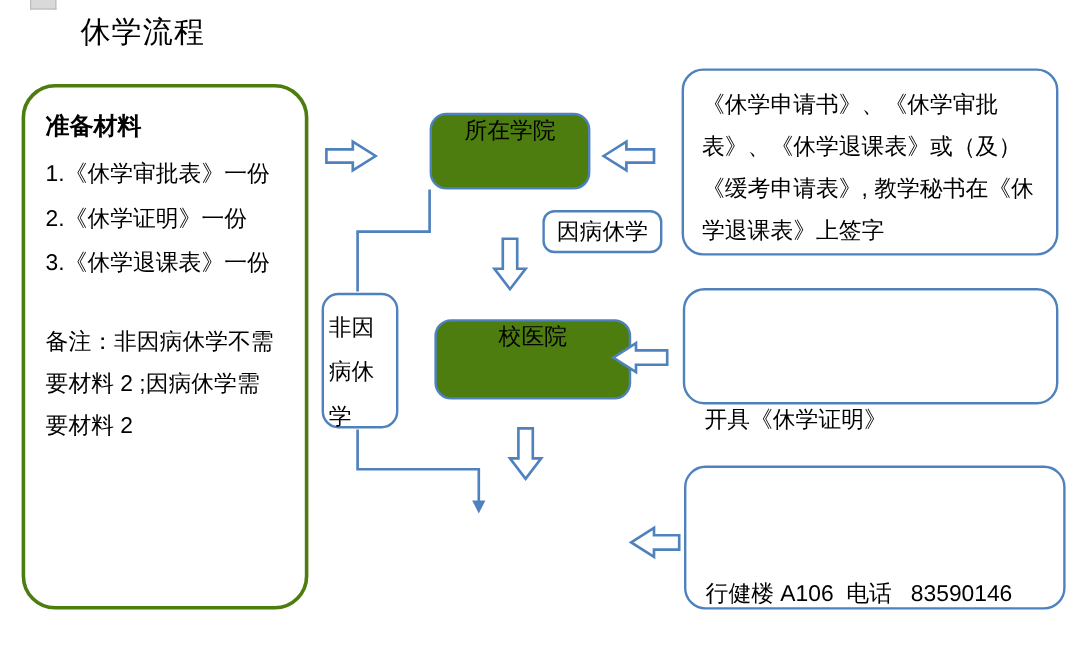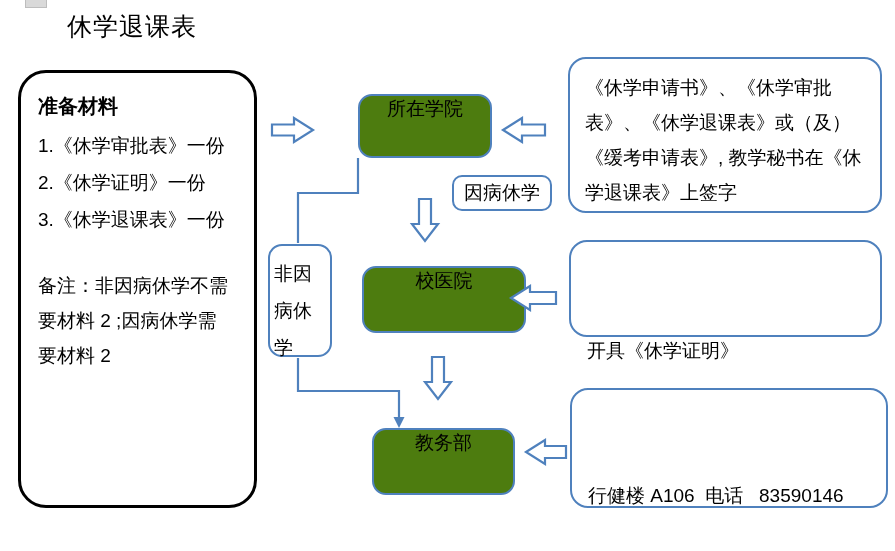--- a/index.html
+++ b/index.html
@@ -31,21 +31,21 @@
     font-weight: 500;
     letter-spacing: 1px;
     color: #000000;
   }
   
   .left-panel {
     position: absolute;
     left: 18px; top: 70px;
     width: 239px; height: 438px;
     box-sizing: border-box;
-    border: 3px solid #000000;
+    border: 3px solid #4d7c0f;
     border-radius: 28px;
     padding: 18px 22px 0 17px;
     background: #ffffff;
   }
   .panel-heading {
     font-size: 20px;
     font-weight: bold;
     line-height: 30px;
     margin-bottom: 6px;
   }
@@ -135,39 +135,36 @@
   }
   .connector-head { fill: #4F81BD; stroke: none; }
 </style>
 </head>
 <body>
 
 <div class="canvas">
 
   <div class="gray-chip"></div>
 
-  <h1 class="title">休学退课表</h1>
+  <h1 class="title">休学流程</h1>
 
   <div class="left-panel">
     <div class="panel-heading">准备材料</div>
     <div class="panel-item">1.《休学审批表》一份</div>
     <div class="panel-item">2.《休学证明》一份</div>
     <div class="panel-item">3.《休学退课表》一份</div>
     <div class="panel-note">备注：非因病休学不需要材料 2 ;因病休学需要材料 2</div>
   </div>
 
   <div class="flow-box college">
     <span>所在学院</span>
   </div>
   <div class="flow-box hospital">
     <span>校医院</span>
   </div>
-  <div class="flow-box office">
-    <span>教务部</span>
-  </div>
 
   <div class="label-box">
     <span>因病休学</span>
   </div>
   <div class="vertical-box">非因病休学</div>
 
   <div class="note-box top">《休学申请书》、《休学审批表》、《休学退课表》或（及）《缓考申请表》, 教学秘书在《休学退课表》上签字</div>
   <div class="note-box mid">
     <div>开具《休学证明》</div>
   </div>

